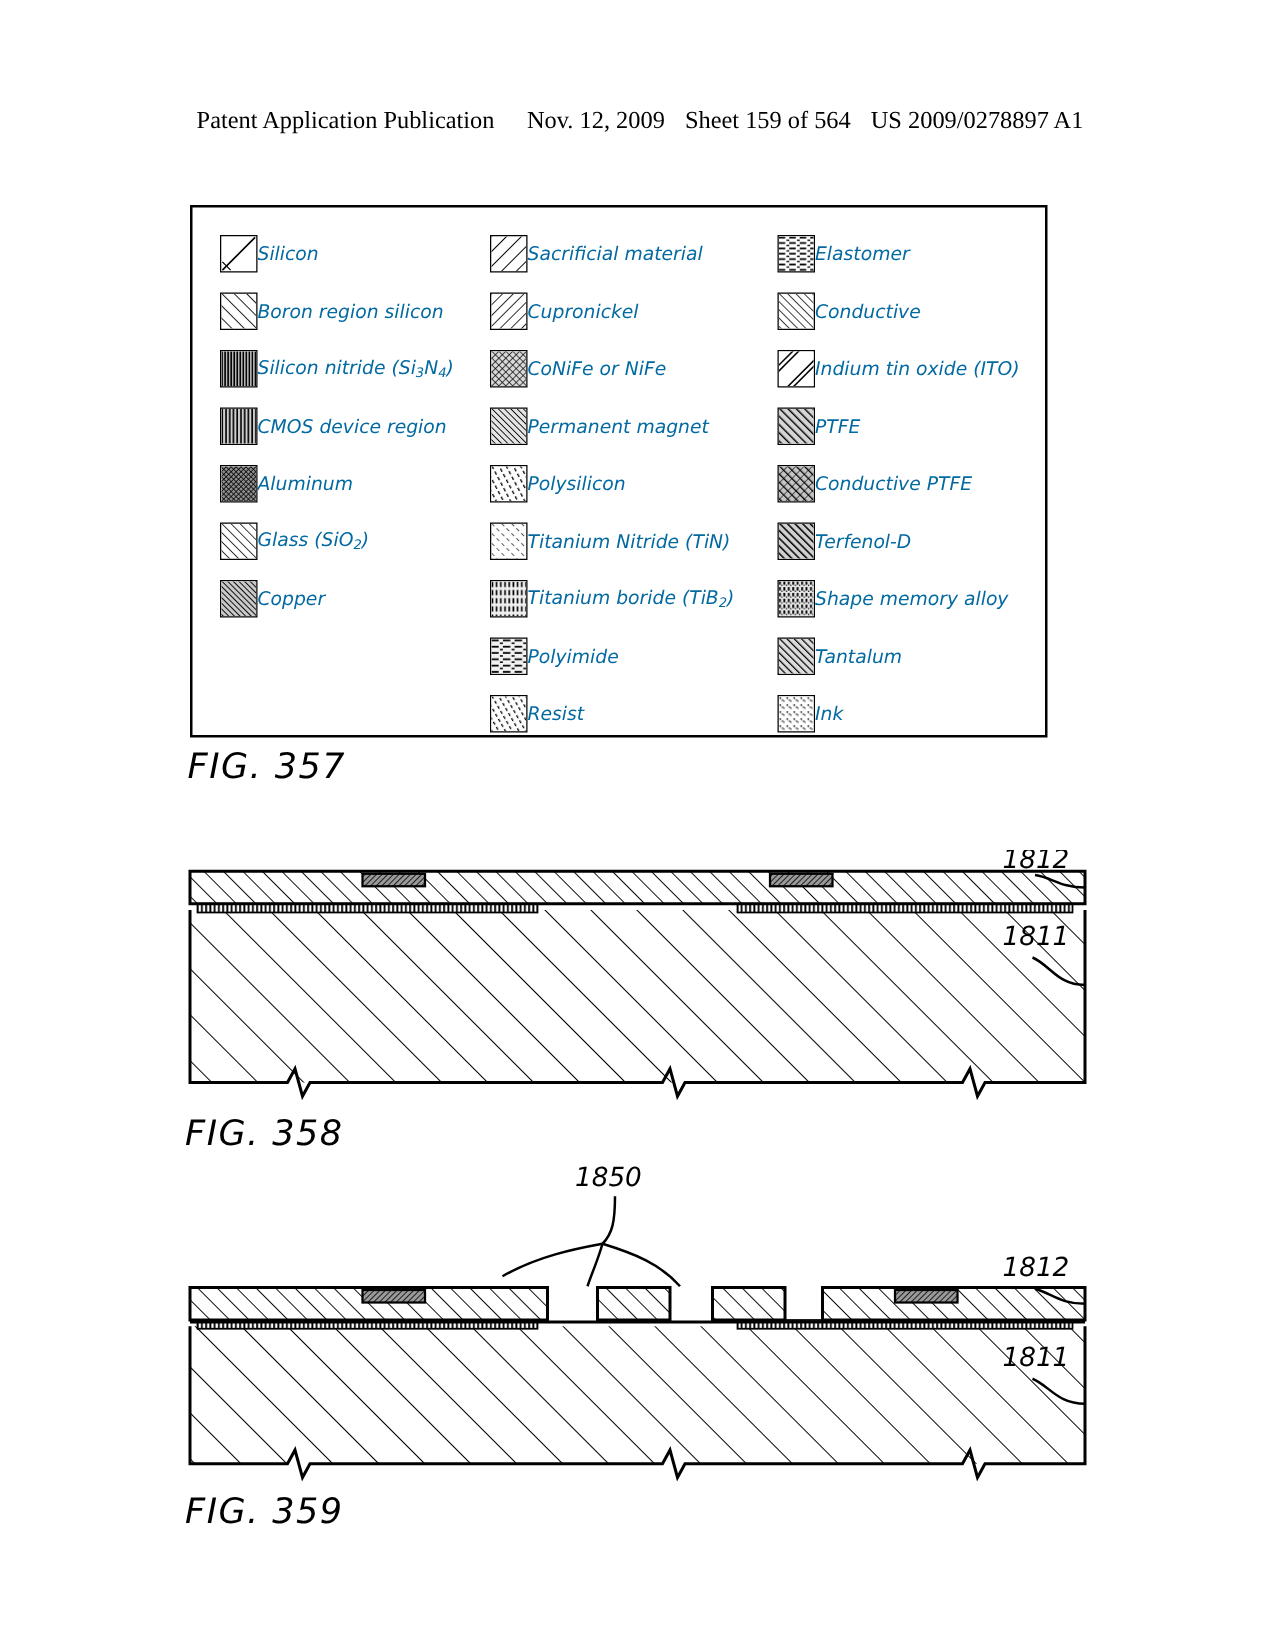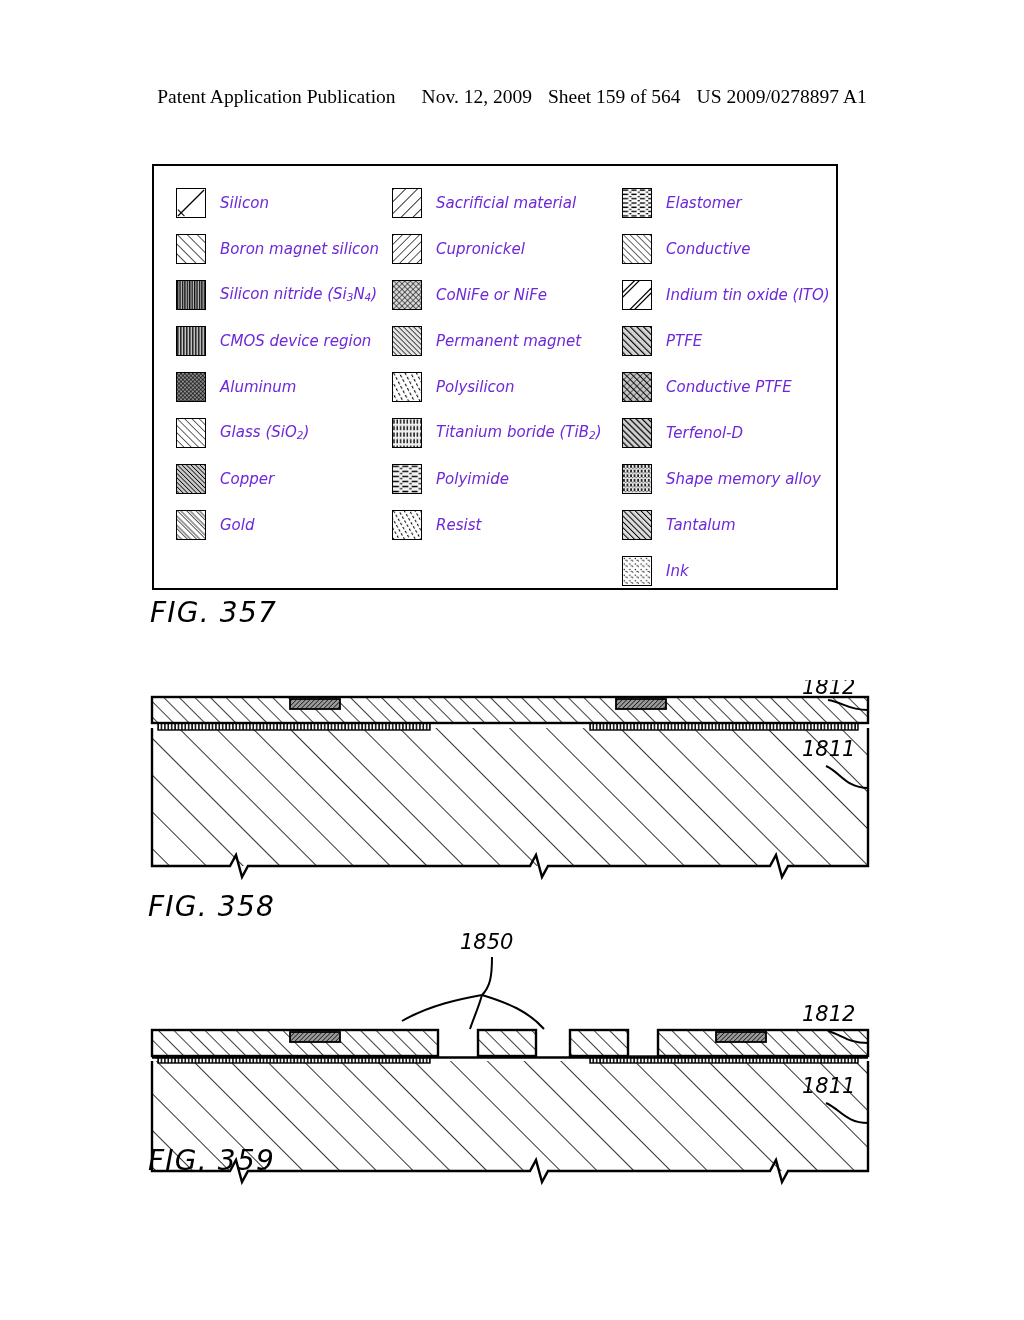--- a/index.html
+++ b/index.html
@@ -55,46 +55,45 @@
   .swatch {
     width: 30px; height: 30px;
     border: 1.6px solid #000;
     background: #fff;
     flex: 0 0 auto;
     position: relative;
     overflow: hidden;
   }
   .swatch svg { display: block; width: 100%; height: 100%; }
   .legend-label {
-    margin-left: 14px;
     font-family: "DejaVu Sans", sans-serif;
     font-style: italic;
     font-size: 15px;
     line-height: 1;
     white-space: nowrap;
-    color: #6d28d9;
+    color: #0369a1;
   }
   .legend-label sub {
     font-size: 10.5px;
     vertical-align: -0.22em;
   }
 
   
   .fig-caption {
     position: absolute;
     font-family: "DejaVu Sans", sans-serif;
     font-style: italic;
     font-size: 28px;
     letter-spacing: 1.2px;
     color: #000;
     white-space: nowrap;
   }
   #fig-357-caption { left: 150px; top: 596px; }
   #fig-358-caption { left: 148px; top: 890px; }
-  #fig-359-caption { left: 148px; top: 1144px; }
+  #fig-359-caption { left: 148px; top: 1192px; }
 
   
   .fig-svg { position: absolute; }
   #fig-358-drawing { left: 130px; top: 680px;  width: 760px; height: 215px; }
   #fig-359-drawing { left: 130px; top: 925px;  width: 760px; height: 275px; }
 
   .ref-num {
     font-family: "DejaVu Sans", sans-serif;
     font-style: italic;
     font-size: 21px;
@@ -124,21 +123,21 @@
         <div class="swatch">
           <svg viewBox="0 0 30 30" preserveAspectRatio="none">
             <defs>
               <pattern id="hp1" width="7.5" height="7.5" patternUnits="userSpaceOnUse" patternTransform="rotate(-45)">
                 <line x1="0" y1="0" x2="0" y2="7.5" stroke="#000" stroke-width="1.5"></line>
               </pattern>
             </defs>
             <rect x="0" y="0" width="30" height="30" fill="url(#hp1)"></rect>
           </svg>
         </div>
-        <div class="legend-label">Boron magnet silicon</div>
+        <div class="legend-label">Boron region silicon</div>
       </div>
       <div class="legend-item">
         <div class="swatch">
           <svg viewBox="0 0 30 30" preserveAspectRatio="none">
             <defs>
               <pattern id="hp2" width="2.6" height="30" patternUnits="userSpaceOnUse">
                 <rect width="2.6" height="30" fill="#bdbdbd"></rect>
                                <line x1="0.7" y1="0" x2="0.7" y2="30" stroke="#000" stroke-width="1.3"></line>
               </pattern>
             </defs>
@@ -196,34 +195,20 @@
               <pattern id="hp6" width="3.4" height="3.4" patternUnits="userSpaceOnUse" patternTransform="rotate(-45)">
                 <rect width="3.4" height="3.4" fill="#c9c9c9"></rect>
                                   <line x1="0" y1="0" x2="0" y2="3.4" stroke="#000" stroke-width="1.6"></line>
               </pattern>
             </defs>
             <rect x="0" y="0" width="30" height="30" fill="url(#hp6)"></rect>
           </svg>
         </div>
         <div class="legend-label">Copper</div>
       </div>
-      <div class="legend-item">
-        <div class="swatch">
-          <svg viewBox="0 0 30 30" preserveAspectRatio="none">
-            <defs>
-              <pattern id="hp7" width="7" height="7" patternUnits="userSpaceOnUse" patternTransform="rotate(-45)">
-                <line x1="0" y1="0" x2="0" y2="7" stroke="#000" stroke-width="1.4"></line>
-                              <line x1="3" y1="0" x2="3" y2="7" stroke="#000" stroke-width="0.8"></line>
-              </pattern>
-            </defs>
-            <rect x="0" y="0" width="30" height="30" fill="url(#hp7)"></rect>
-          </svg>
-        </div>
-        <div class="legend-label">Gold</div>
-      </div>
     </div>
   <div class="legend-col" id="legend-col-2">
       <div class="legend-item">
         <div class="swatch">
           <svg viewBox="0 0 30 30" preserveAspectRatio="none">
             <defs>
               <pattern id="hp8" width="9" height="9" patternUnits="userSpaceOnUse" patternTransform="rotate(45)">
                 <line x1="0" y1="0" x2="0" y2="9" stroke="#000" stroke-width="1.7"></line>
               </pattern>
             </defs>
@@ -280,20 +265,33 @@
             <defs>
               <pattern id="hp12" width="5.4" height="5.4" patternUnits="userSpaceOnUse" patternTransform="rotate(-28)">
                 <rect width="5.4" height="5.4" fill="#fff"></rect>
                                   <line x1="0.6" y1="0" x2="0.6" y2="3.1" stroke="#000" stroke-width="1.1"></line>
               </pattern>
             </defs>
             <rect x="0" y="0" width="30" height="30" fill="url(#hp12)"></rect>
           </svg>
         </div>
         <div class="legend-label">Polysilicon</div>
+      </div>
+      <div class="legend-item">
+        <div class="swatch">
+          <svg viewBox="0 0 30 30" preserveAspectRatio="none">
+            <defs>
+              <pattern id="hp13" width="6" height="6" patternUnits="userSpaceOnUse" patternTransform="rotate(-45)">
+                <line x1="0" y1="0" x2="0" y2="3.4" stroke="#000" stroke-width="1.1"></line>
+              </pattern>
+            </defs>
+            <rect x="0" y="0" width="30" height="30" fill="url(#hp13)"></rect>
+          </svg>
+        </div>
+        <div class="legend-label">Titanium Nitride (TiN)</div>
       </div>
       <div class="legend-item">
         <div class="swatch">
           <svg viewBox="0 0 30 30" preserveAspectRatio="none">
             <defs>
               <pattern id="hp14" width="3.6" height="7" patternUnits="userSpaceOnUse">
                 <rect width="3.6" height="7" fill="#efefef"></rect>
                               <line x1="1" y1="0.5" x2="1" y2="5" stroke="#000" stroke-width="1.4"></line>
               </pattern>
             </defs>

